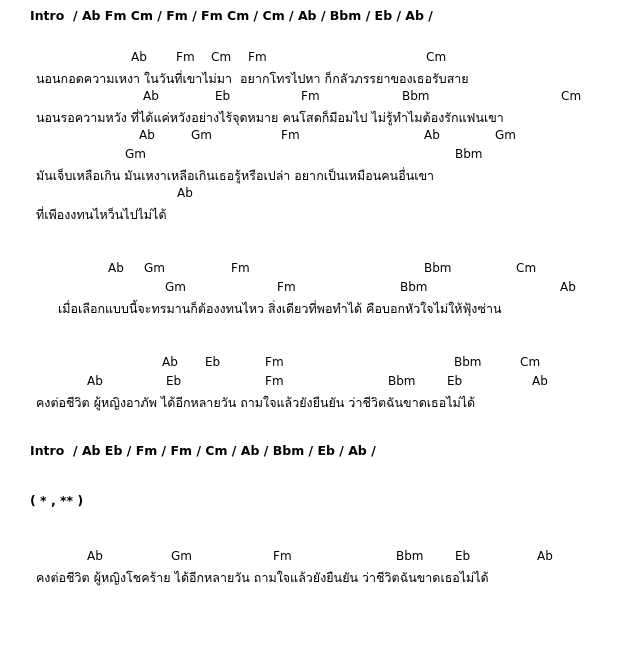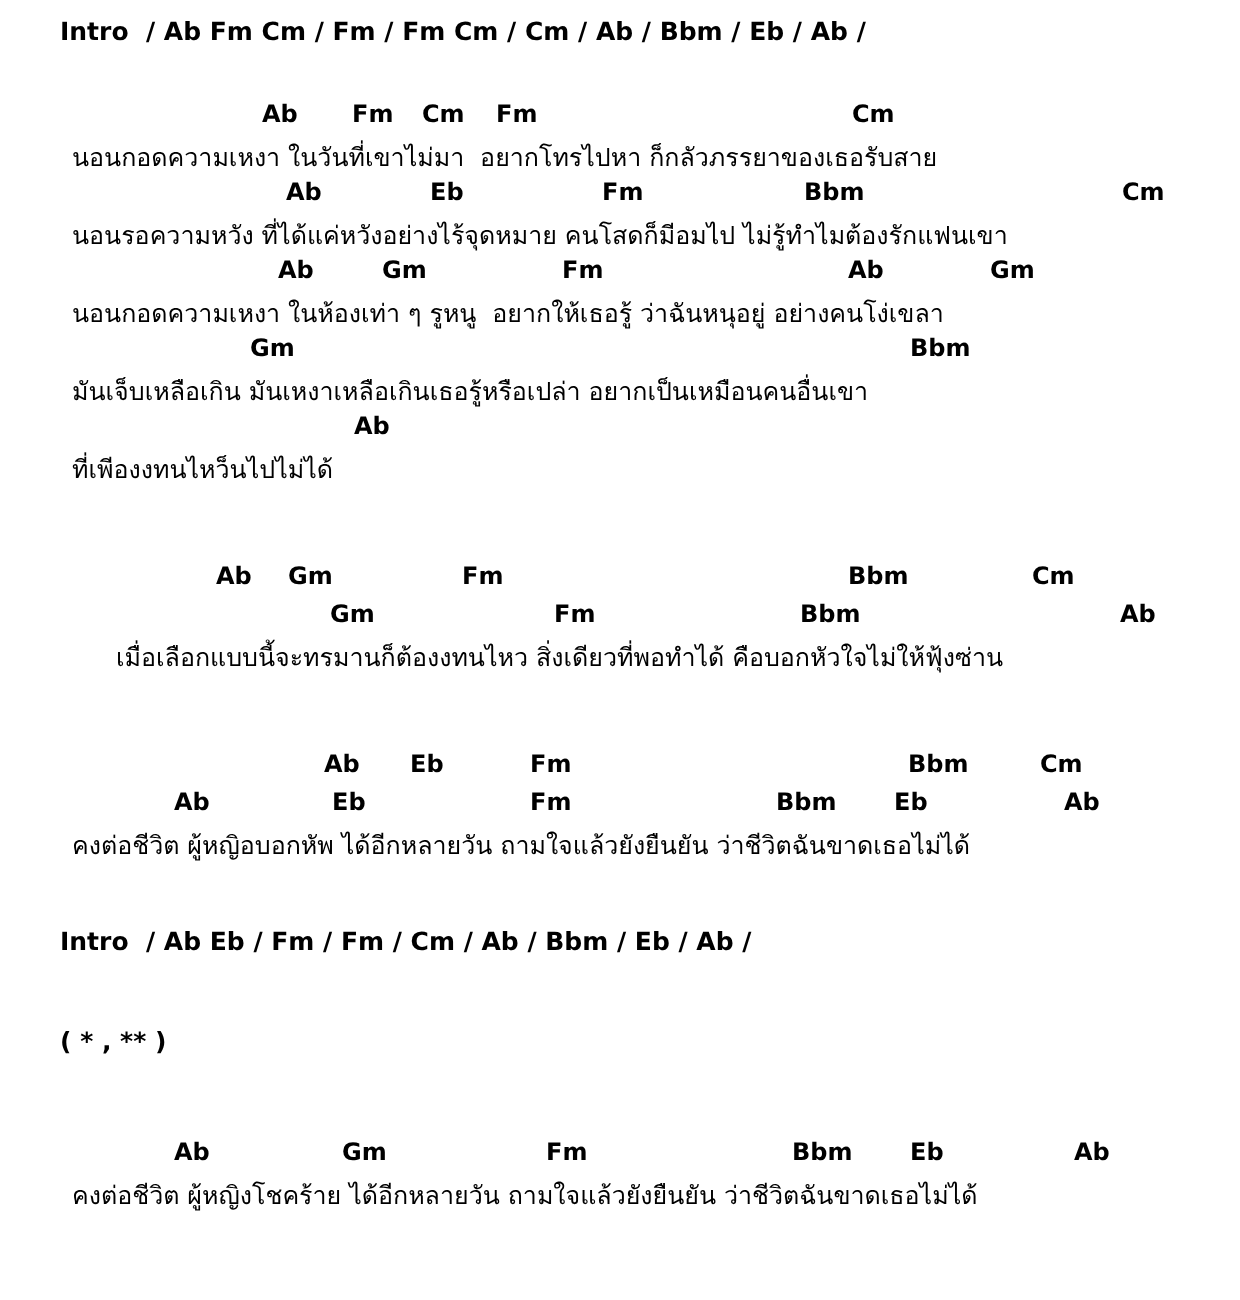--- a/index.html
+++ b/index.html
@@ -29,21 +29,21 @@
     position: relative;
     height: 19px;
     font-size: 12px;
     font-weight: bold;
     white-space: pre;
   }
   .chord {
     position: absolute;
     top: 0;
     font-size: 12px;
-    font-weight: bold;
+    font-weight: normal;
     letter-spacing: 0px;
   }
   .lyric {
     position: absolute;
     left: 0;
     top: 0;
     font-size: 12.5px;
     white-space: pre;
   }
   .section {
@@ -93,23 +93,20 @@
       <span class="lyric" style="left:36px">นอนรอความหวัง ที่ได้แค่หวังอย่างไร้จุดหมาย คนโสดก็มีอมไป ไม่รู้ทำไมต้องรักแฟนเขา</span>
     </div>
 
     <div class="chordline">
       <span class="chord" style="left:139px">Ab</span>
       <span class="chord" style="left:191px">Gm</span>
       <span class="chord" style="left:281px">Fm</span>
       <span class="chord" style="left:424px">Ab</span>
       <span class="chord" style="left:495px">Gm</span>
     </div>
-    <div class="line">
-      <span class="lyric" style="left:36px">นอนกอดความเหงา ในห้องเท่า ๆ รูหนู  อยากให้เธอรู้ ว่าฉันหนุอยู่ อย่างคนโง่เขลา</span>
-    </div>
 
     <div class="chordline">
       <span class="chord" style="left:125px">Gm</span>
       <span class="chord" style="left:455px">Bbm</span>
     </div>
     <div class="line">
       <span class="lyric" style="left:36px">มันเจ็บเหลือเกิน มันเหงาเหลือเกินเธอรู้หรือเปล่า อยากเป็นเหมือนคนอื่นเขา</span>
     </div>
 
     <div class="chordline">
@@ -157,21 +154,21 @@
 
     <div class="chordline">
       <span class="chord" style="left:87px">Ab</span>
       <span class="chord" style="left:166px">Eb</span>
       <span class="chord" style="left:265px">Fm</span>
       <span class="chord" style="left:388px">Bbm</span>
       <span class="chord" style="left:447px">Eb</span>
       <span class="chord" style="left:532px">Ab</span>
     </div>
     <div class="line">
-      <span class="lyric" style="left:36px">คงต่อชีวิต ผู้หญิอบอกหัพ ได้อีกหลายวัน ถามใจแล้วยังยืนยัน ว่าชีวิตฉันขาดเธอไม่ได้</span>
+      <span class="lyric" style="left:36px">คงต่อชีวิต ผู้หญิงอาภัพ ได้อีกหลายวัน ถามใจแล้วยังยืนยัน ว่าชีวิตฉันขาดเธอไม่ได้</span>
     </div>
   </div>
 
   <div class="spacer22"></div>
   <div class="spacer8"></div>
 
   <div class="section pad-left-30">Intro  / Ab Eb / Fm / Fm / Cm / Ab / Bbm / Eb / Ab /</div>
 
   <div class="spacer22"></div>
   <div class="spacer8"></div>

